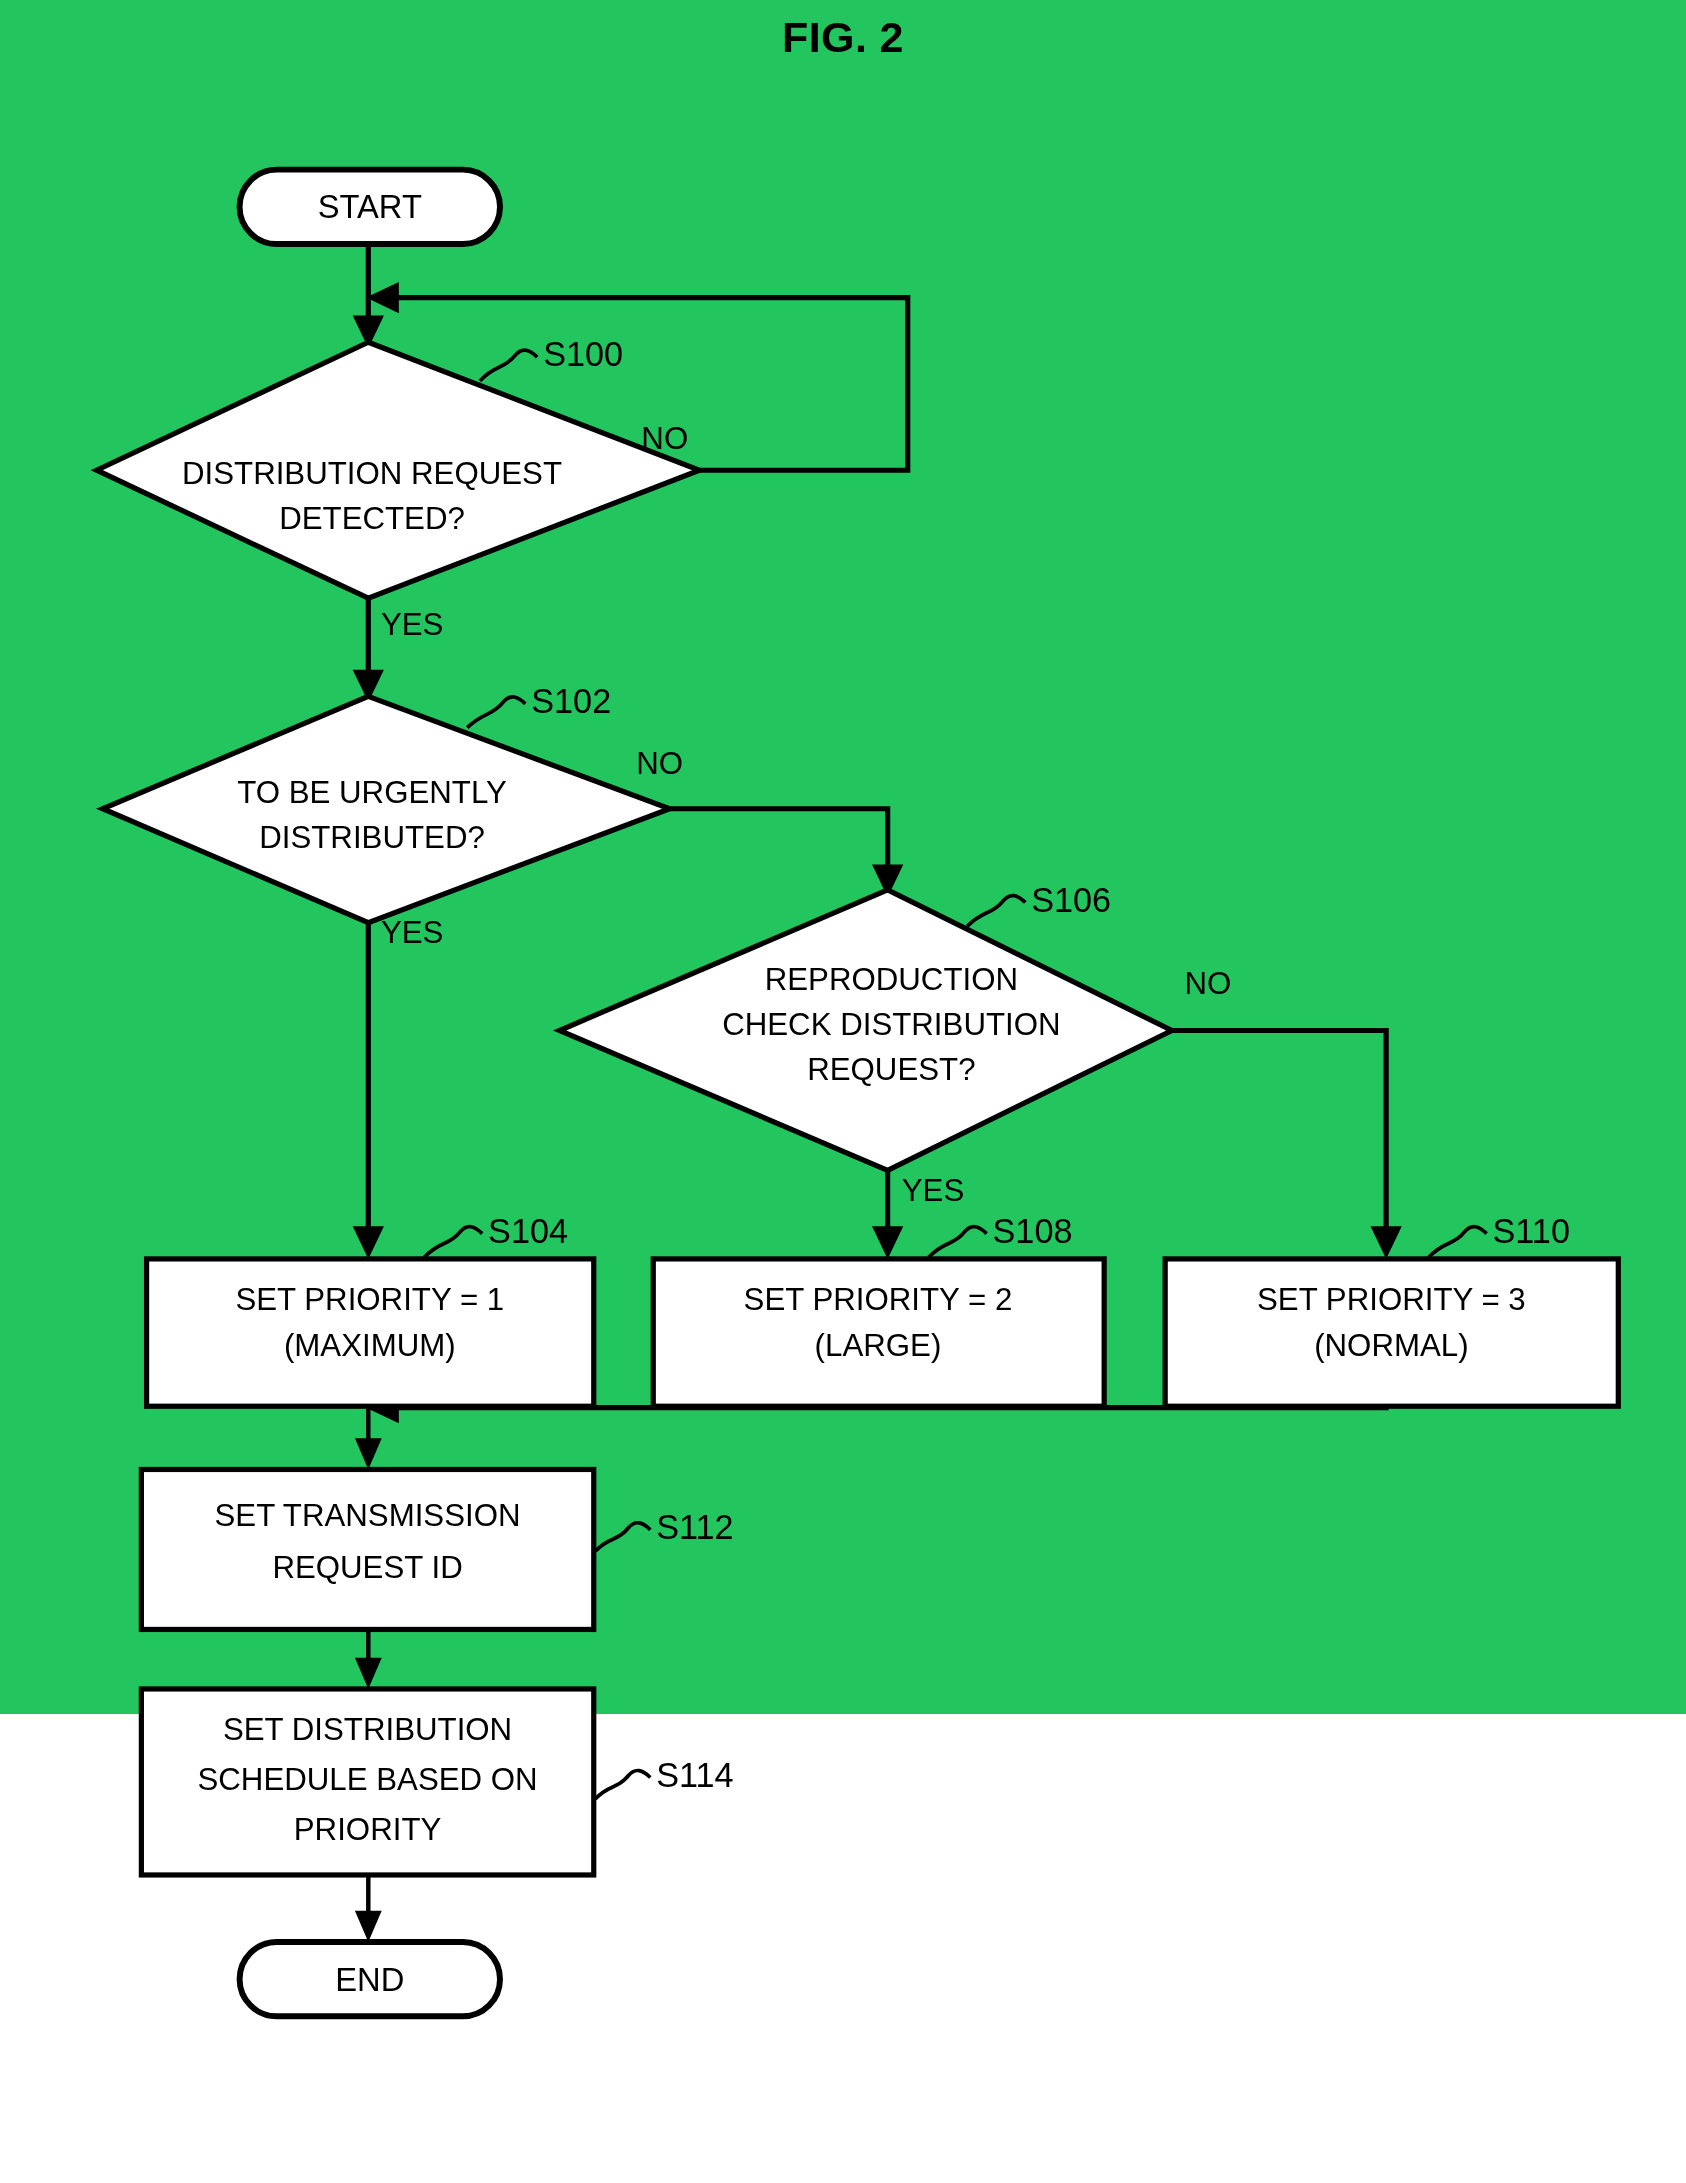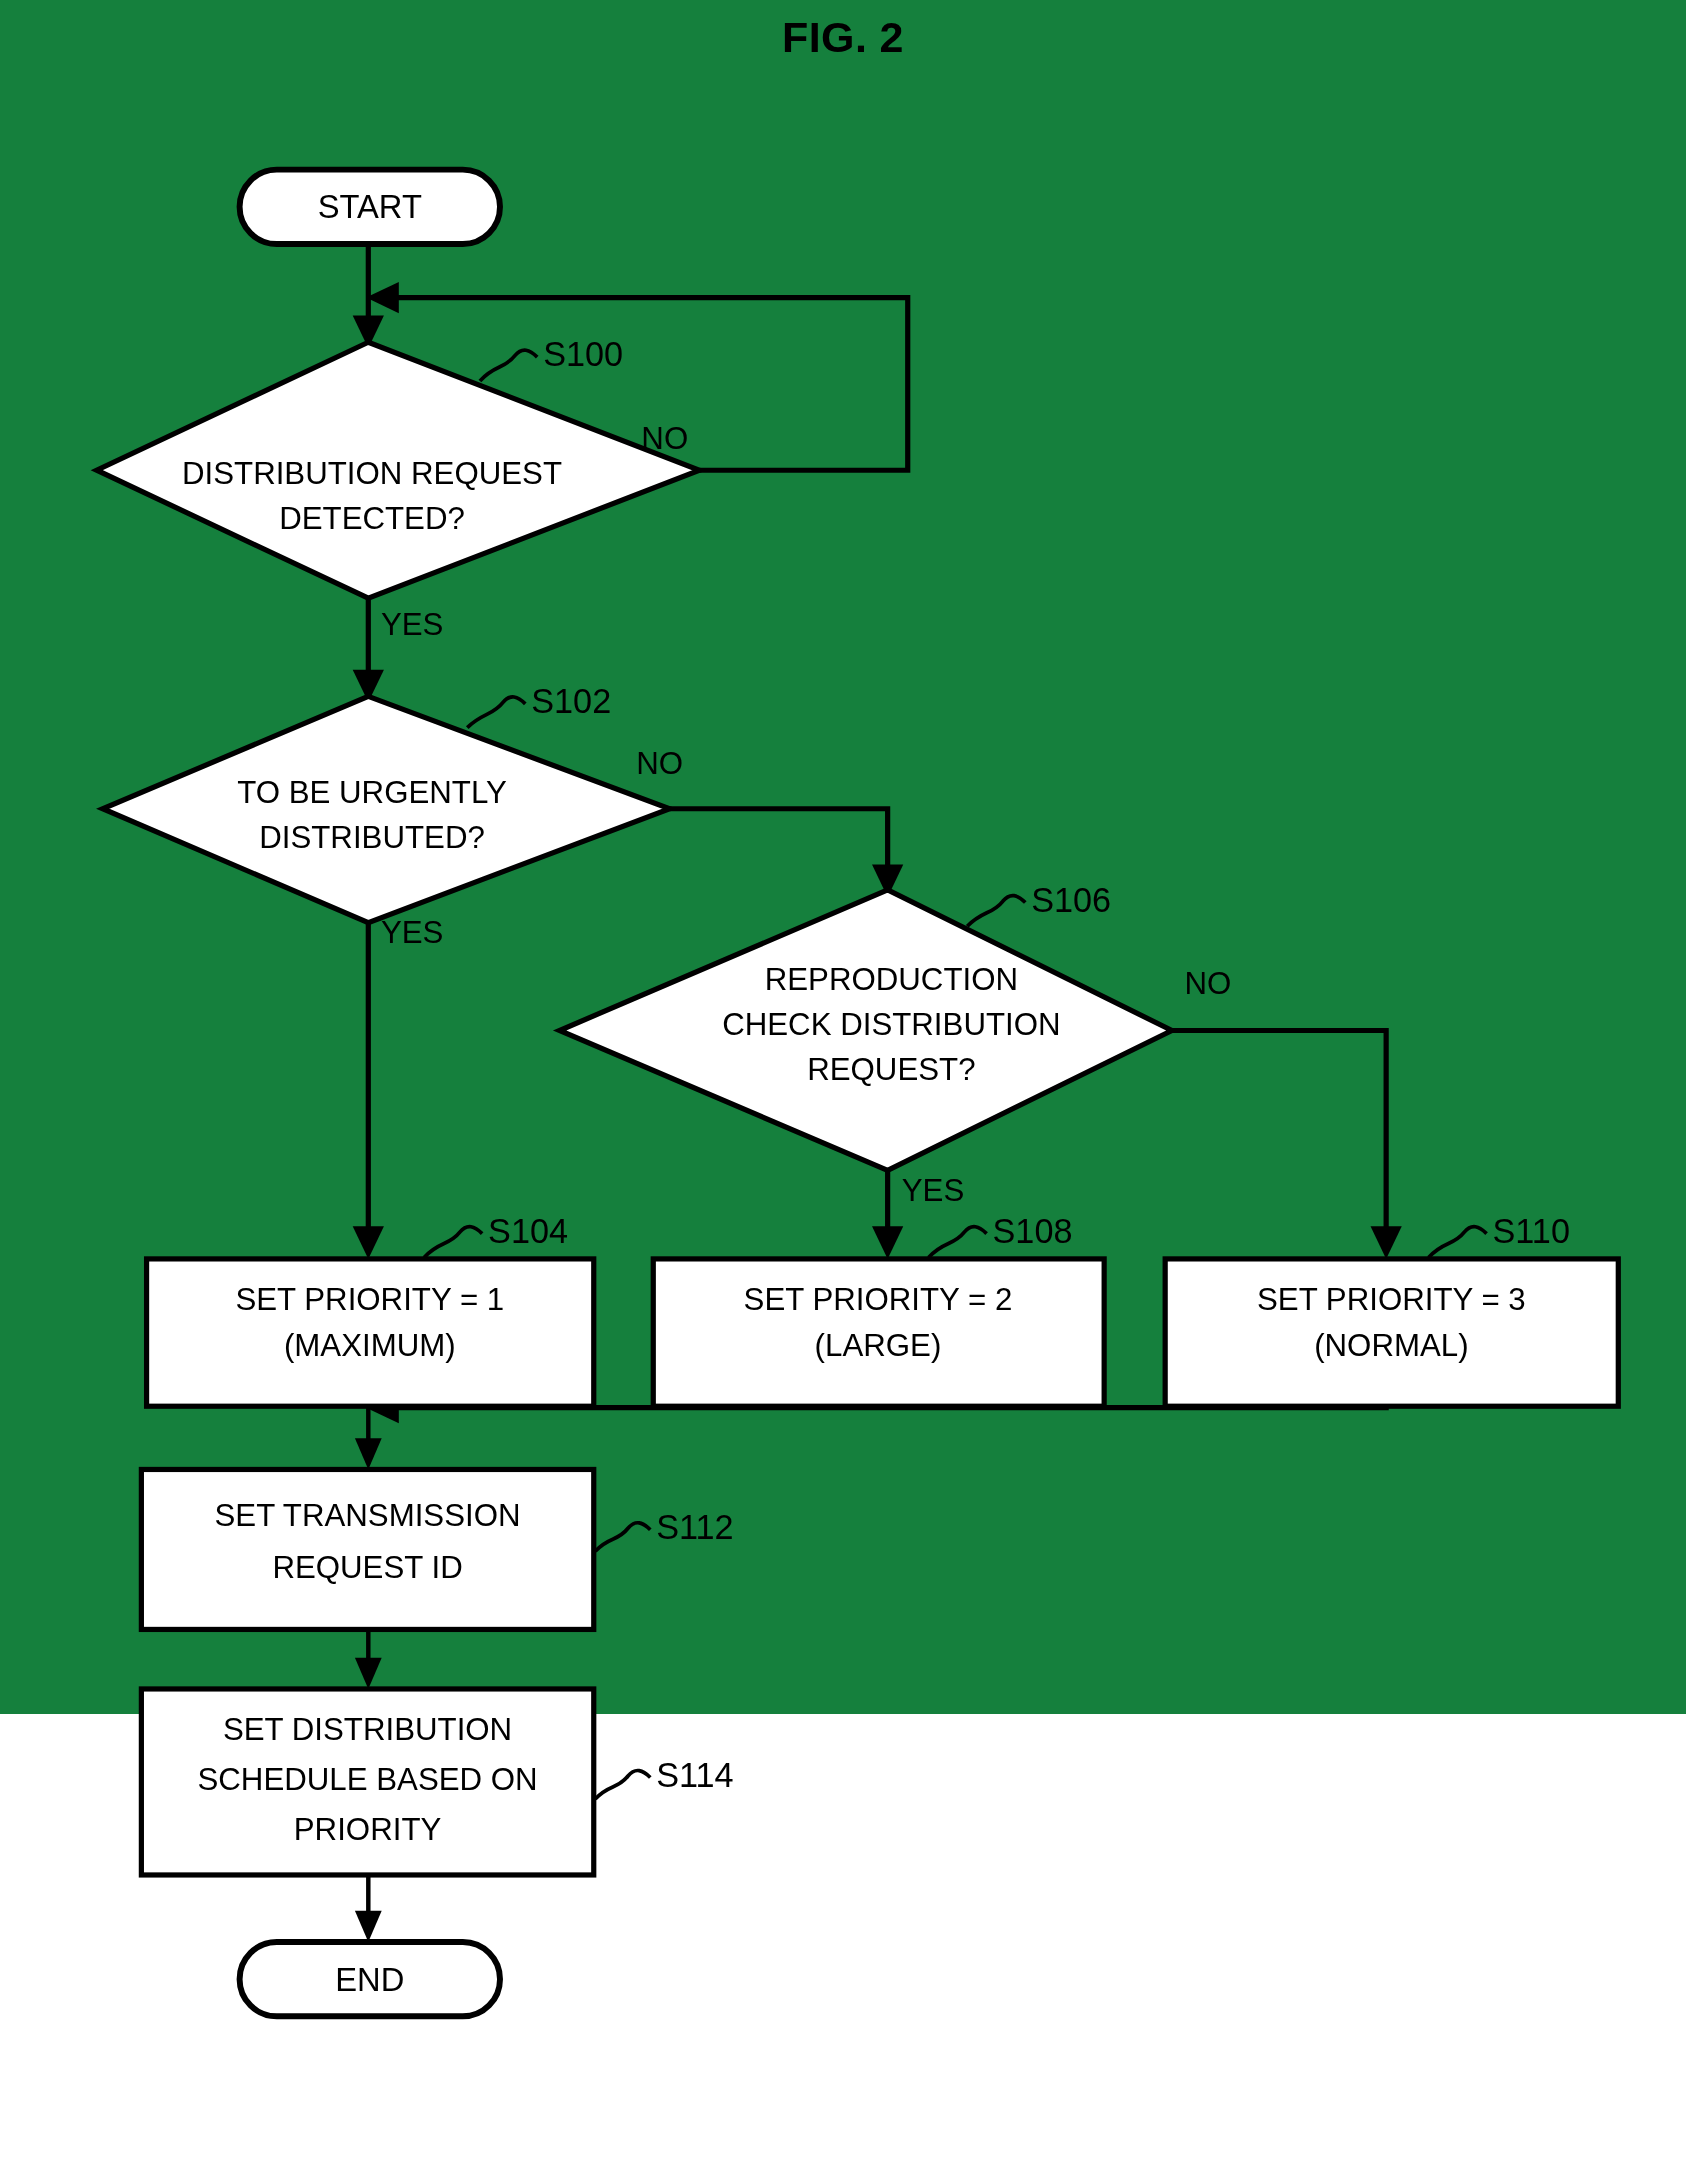--- a/index.html
+++ b/index.html
@@ -11,21 +11,21 @@
     width: 1686px;
     height: 2183px;
     font-family: "Liberation Sans", sans-serif;
     color: #000000;
     overflow: hidden;
   }
   #figure-root {
     position: relative;
     width: 1686px;
     height: 1714px;
-    background: #15803d;
+    background: #22c55e;
   }
   #fig-title {
     position: absolute;
     top: 13.4px;
     left: 0;
     width: 1686px;
     text-align: center;
     font-size: 43px;
     font-weight: bold;
     letter-spacing: 0.4px;

